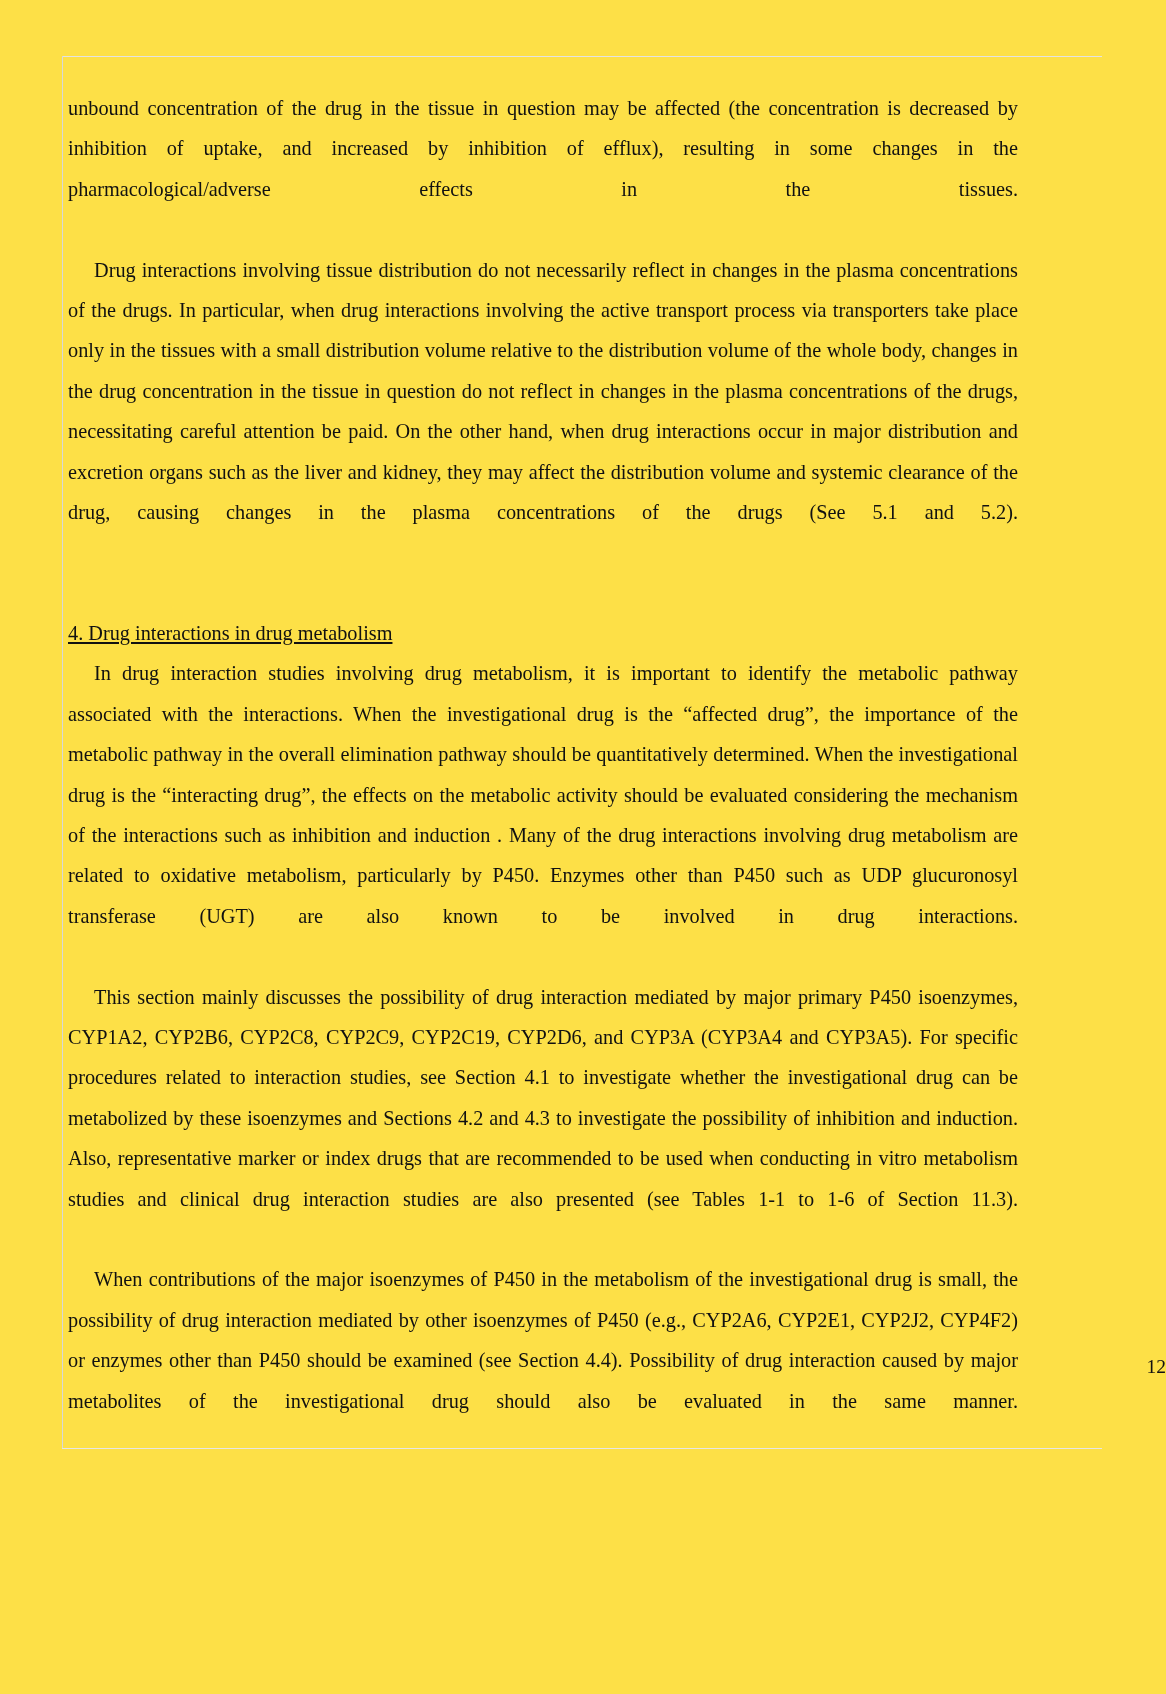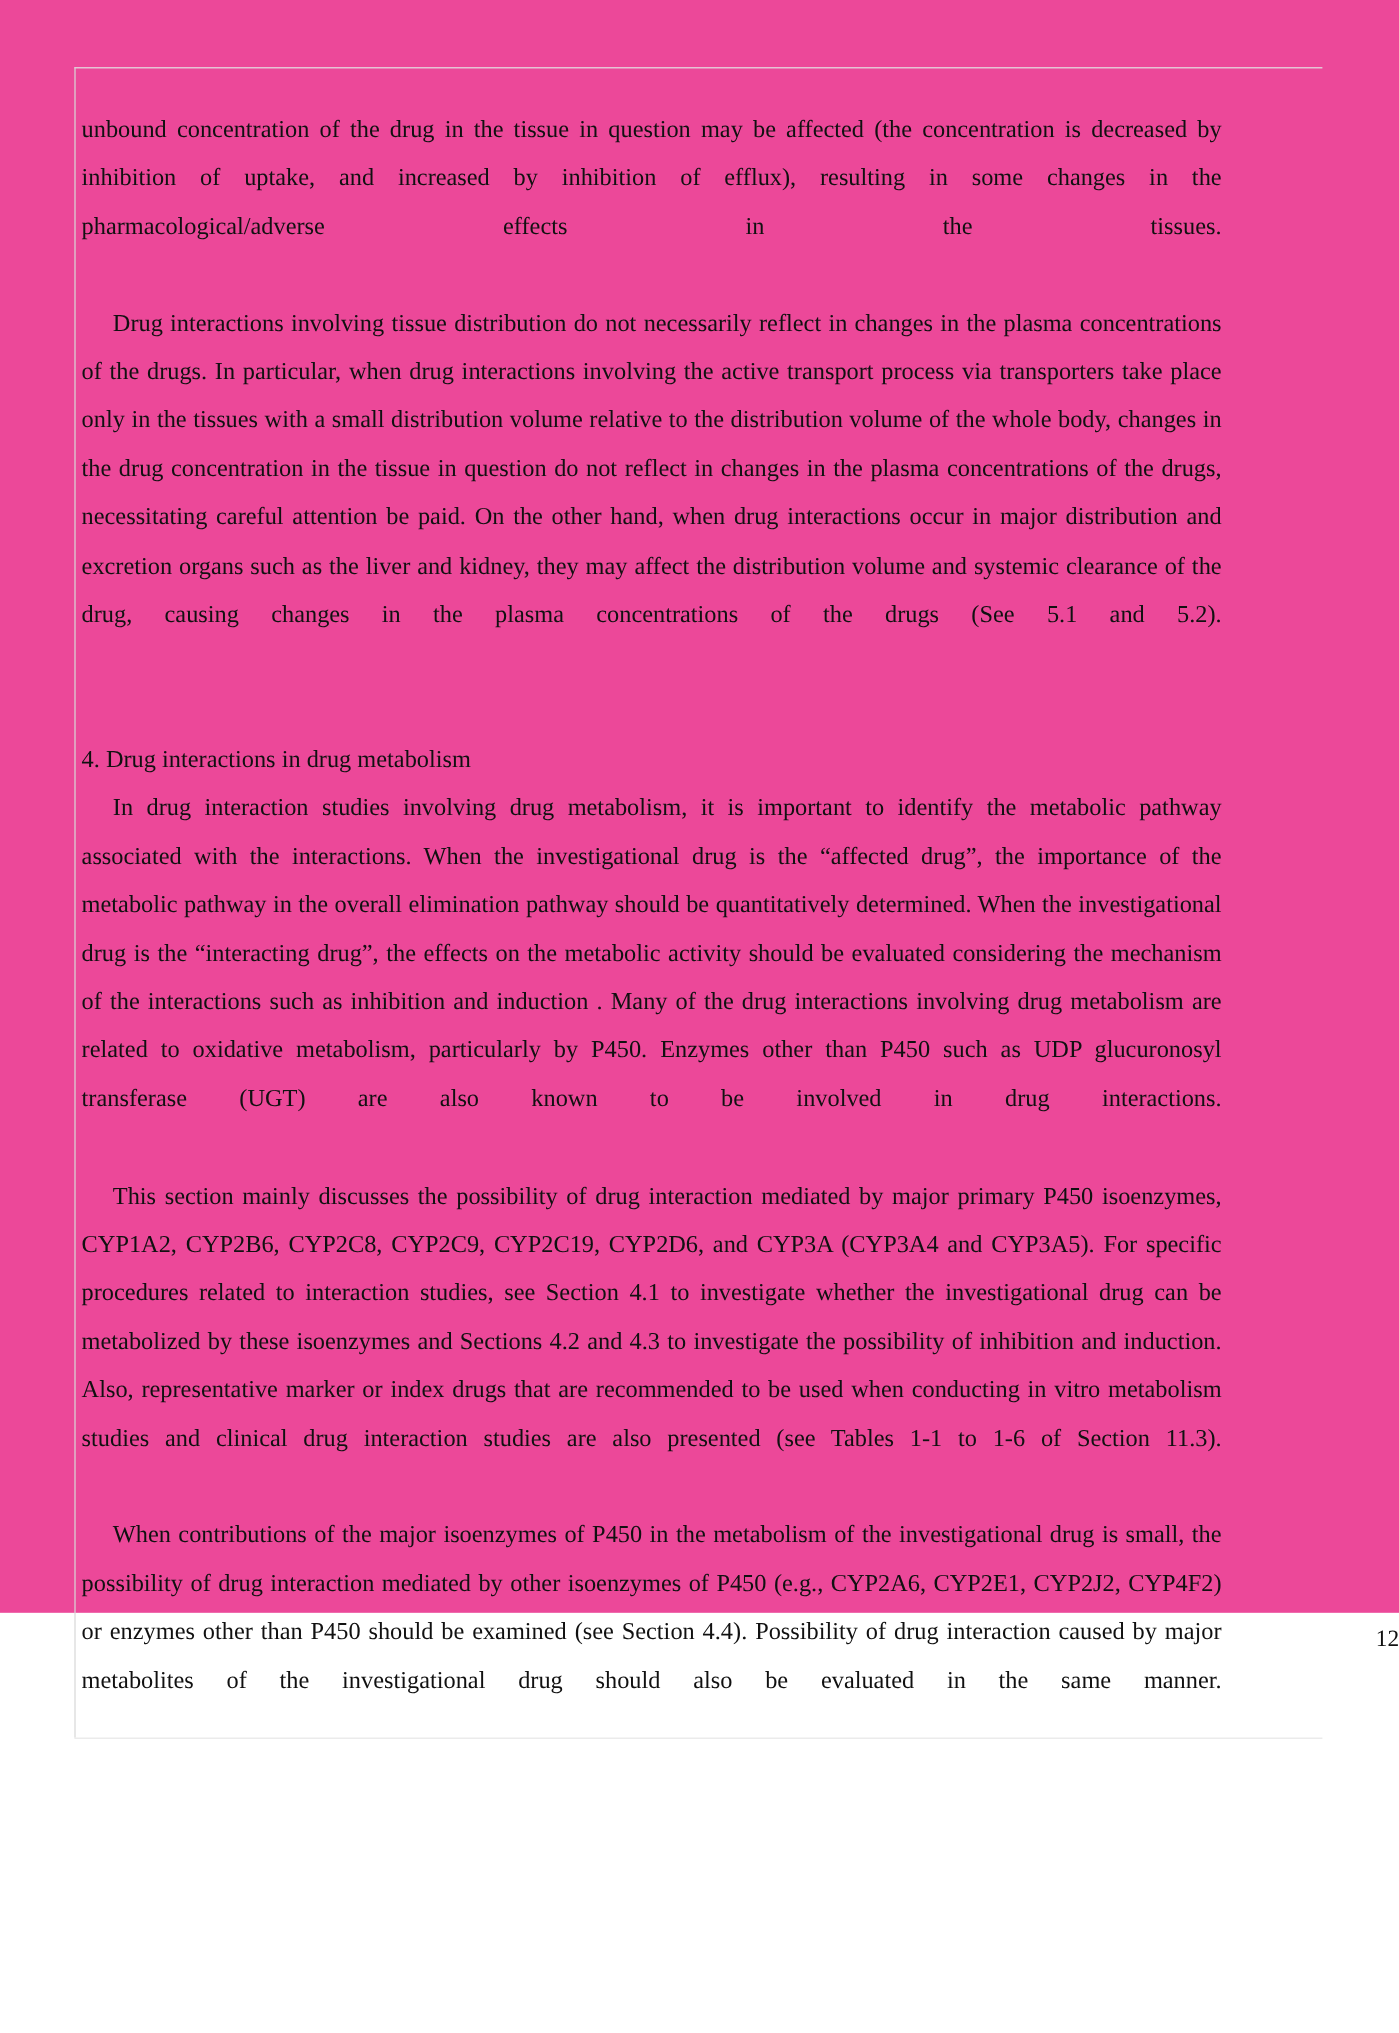--- a/index.html
+++ b/index.html
@@ -15,22 +15,22 @@
     color: #111111;
     position: relative;
     overflow: hidden;
   }
 
   
   #page-sheet {
     position: absolute;
     left: 0; top: 0;
     width: 1166px;
-    height: 1344px;
-    background: #ec4899;
+    height: 1694px;
+    background: #fde047;
     box-sizing: border-box;
   }
 
   
   #scan-edge-left {
     position: absolute;
     left: 62px;
     top: 56px;
     width: 1px;
     height: 1392px;
@@ -81,20 +81,21 @@
     width: 100%;
   }
 
   .section-heading {
     margin: 0;
     font-size: 20.3px;
     font-weight: normal;
     line-height: 40.4px;
     text-indent: 0;
     text-align: left;
+    text-decoration: underline;
   }
 
   .gap-before-heading {
     height: 40px;
   }
 
   .italic {
   }
 
   #page-number {

